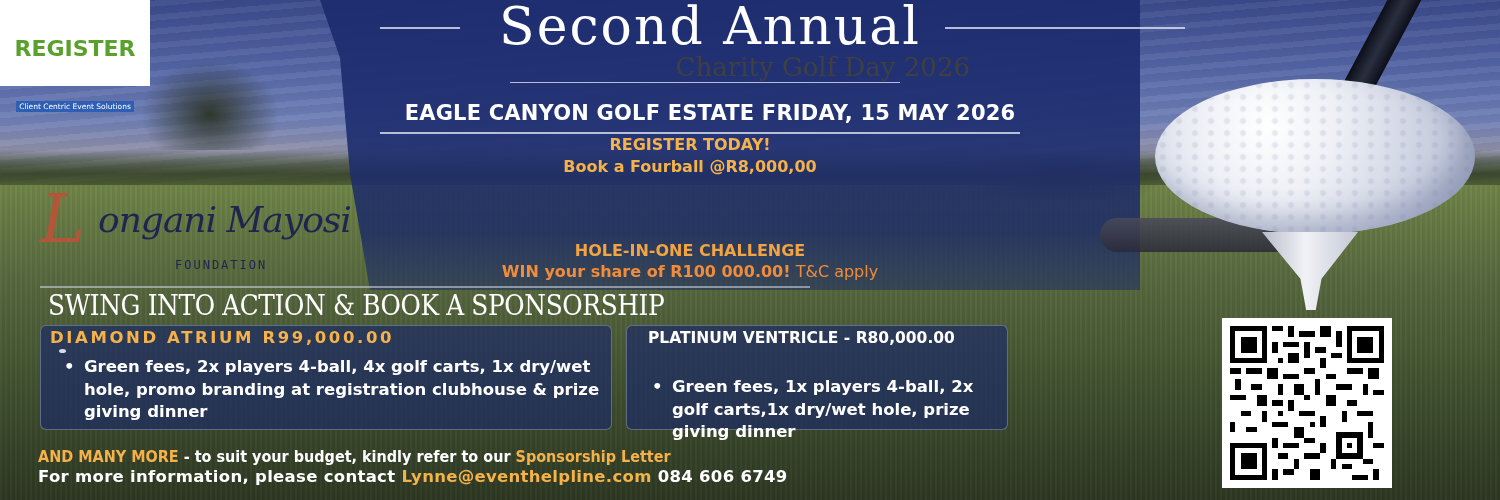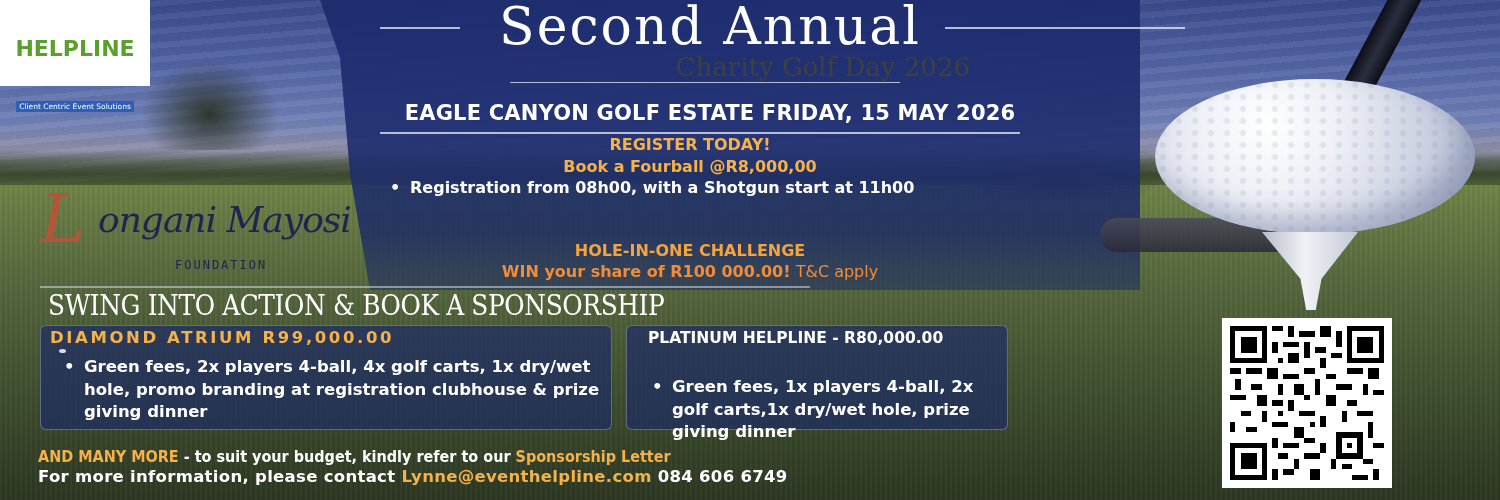--- a/index.html
+++ b/index.html
@@ -153,36 +153,35 @@
 
 <div class="sky-streaks"></div>
 <div class="left-trees"></div>
 <div class="tree-line"></div>
 <div class="fairway"></div>
 <div class="right-trees"></div>
 <div class="title-panel"></div>
 
 <div class="logo">
   <div class="logo-event">EVENT</div>
-  <div class="logo-helpline">HELPLINE</div>
+  <div class="logo-helpline">REGISTER</div>
   <div class="logo-tag">Client Centric Event Solutions</div>
 </div>
 
 <div class="title-line" style="left:380px; top:27px; width:80px;"></div>
 <div class="title-line" style="left:945px; top:27px; width:240px;"></div>
 <div class="t-main">Second Annual</div>
 <div class="t-sub">Charity Golf Day 2026</div>
 <div class="title-line" style="left:510px; top:82px; width:390px; height:1px;"></div>
 <div class="venue">EAGLE CANYON GOLF ESTATE FRIDAY, 15 MAY 2026</div>
 <div class="title-line" style="left:380px; top:132px; width:640px; height:2px;"></div>
 
 <div class="reg-title">REGISTER TODAY!</div>
 <div class="reg-price">Book a Fourball @R8,000,00</div>
 <ul class="reg-list">
-  <li>Registration from 08h00, with a Shotgun start at 11h00</li>
 </ul>
 <div class="hole-title">HOLE-IN-ONE CHALLENGE</div>
 <div class="hole-win">
   <span class="win">WIN your share of R100 000.00!</span>
   <span class="tc">T&amp;C apply</span>
 </div>
 
 <div class="foundation">
   <span class="f-L">L</span>
   <span class="f-name">ongani Mayosi</span>
@@ -200,21 +199,21 @@
 
 <div class="card card-diamond"></div>
 <div class="card card-platinum"></div>
 
 <div class="card-title-d">DIAMOND ATRIUM R99,000.00</div>
 <div class="stray-dot"></div>
 <ul class="card-list list-d">
   <li>Green fees, 2x players 4-ball, 4x golf carts, 1x dry/wet hole, promo branding at registration clubhouse &amp; prize giving dinner</li>
 </ul>
 
-<div class="card-title-p">PLATINUM HELPLINE - R80,000.00</div>
+<div class="card-title-p">PLATINUM VENTRICLE - R80,000.00</div>
 <ul class="card-list list-p">
   <li>Green fees, 1x players 4-ball, 2x golf carts,1x dry/wet hole, prize giving dinner</li>
 </ul>
 
 <div class="more">
   <span class="y">AND MANY MORE</span><span class="w"> - to suit your budget, kindly refer to our </span><span class="y">Sponsorship Letter</span>
 </div>
 <div class="contact">
   <span class="w">For more information, please contact </span><span class="y">Lynne@eventhelpline.com</span><span class="w"> 084 606 6749</span>
 </div>

